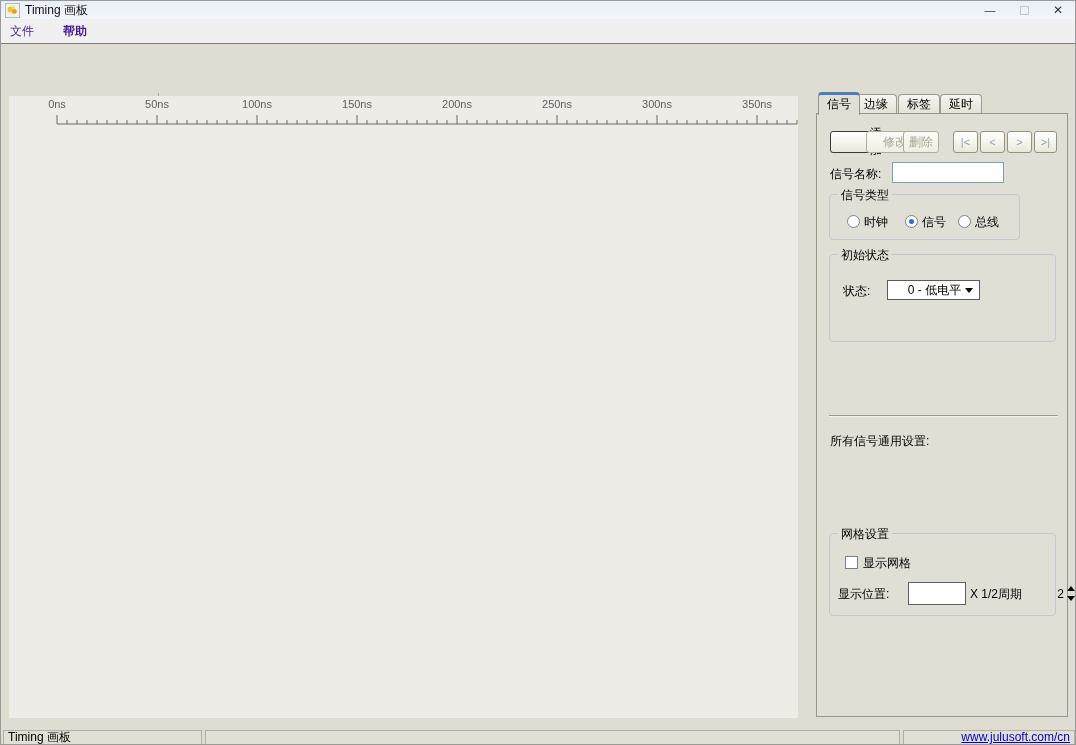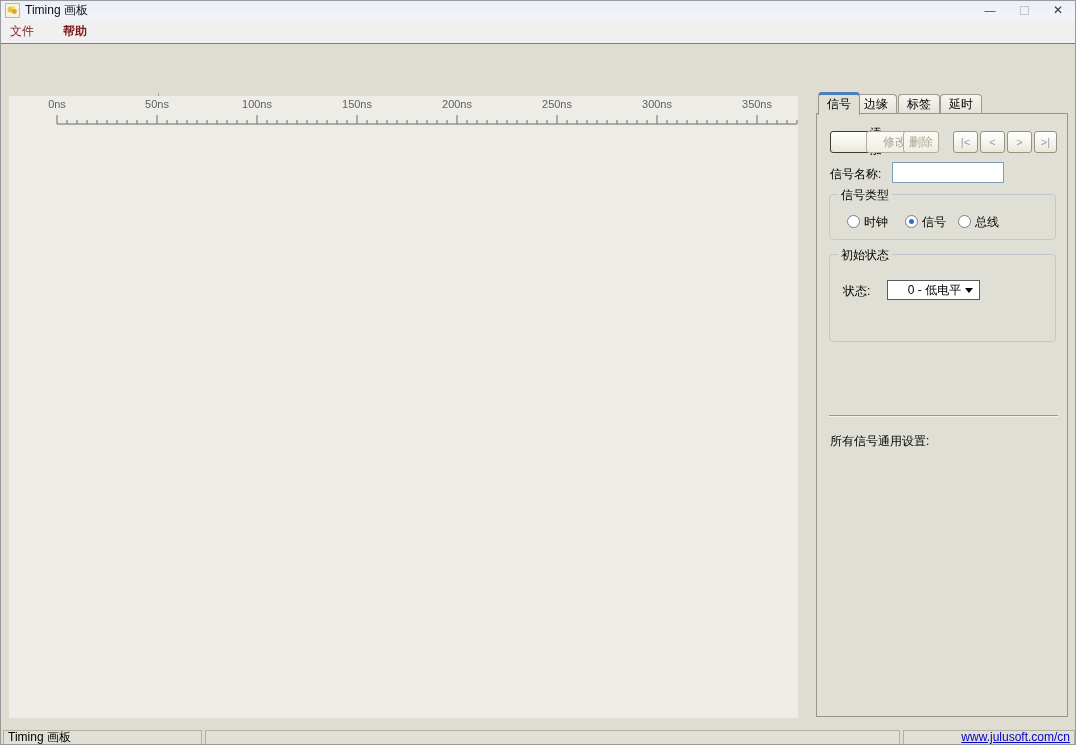--- a/index.html
+++ b/index.html
@@ -13,21 +13,21 @@
   .app-icon { width:15px; height:15px; margin:1px 5px 0 4px; }
   .title-text { font-size:12px; color:#111; margin-top:1px; }
   .win-controls { position:absolute; right:0; top:0; height:18px; display:flex; }
   .win-btn { width:34px; height:18px; display:flex; align-items:center; justify-content:center; color:#333; font-size:11px; }
   .max-box { width:9px; height:9px; border:1px solid #C6C6C6; }
   .close-glyph { font-size:12px; }
 
   
   .menubar { position:absolute; left:0; top:18px; width:100%; height:25px; background:#F0F0F0;
     border-bottom:1px solid #7E7E7E; }
-  .menu-item { position:absolute; top:0; height:24px; line-height:24px; padding:0 2px; color:#7f1d1d; }
+  .menu-item { position:absolute; top:0; height:24px; line-height:24px; padding:0 2px; color:#4c1d95; }
   .menu-file { left:7px; }
   .menu-help { left:60px;font-weight:bold; }
 
   
   .toolbar { position:absolute; left:0; top:44px; width:100%; height:46px; background:#DFDDD2; }
   .tool-btn { position:absolute; top:50px; width:28px; height:28px; display:flex; align-items:center; justify-content:center; }
   .tool-sep { position:absolute; left:157px; top:48px; width:1px; height:32px; background:#ABA99D; }
 
   
   .canvas { position:absolute; left:8px; top:95px; width:789px; height:622px; background:#EDECE7; }
@@ -197,21 +197,21 @@
     <div class="xpbtn disabled" style="left:86px; top:17px; width:36px; height:22px;">删除</div>
 
     <div class="xpbtn nav" style="left:136px; top:17px; width:25px; height:22px;">|&lt;</div>
     <div class="xpbtn nav" style="left:163px; top:17px; width:25px; height:22px;">&lt;</div>
     <div class="xpbtn nav" style="left:190px; top:17px; width:25px; height:22px;">&gt;</div>
     <div class="xpbtn nav" style="left:217px; top:17px; width:23px; height:22px;">&gt;|</div>
 
     <span class="plabel" style="left:13px; top:52px;">信号名称:</span>
     <input class="textbox" style="left: 75px; top: 48px; width: 112px; height: 21px;" value="">
 
-    <div class="group" style="left:12px; top:80px; width:227px; height:46px;">
+    <div class="group" style="left:12px; top:80px; width:191px; height:46px;">
       <span class="group-legend">信号类型</span>
       <span class="radio" style="left:17px; top:20px;"></span>
       <span class="plabel" style="left:34px; top:19px;">时钟</span>
       <span class="radio checked" style="left:75px; top:20px;"></span>
       <span class="plabel" style="left:92px; top:19px;">信号</span>
       <span class="radio" style="left:128px; top:20px;"></span>
       <span class="plabel" style="left:145px; top:19px;">总线</span>
     </div>
 
     <div class="group" style="left:12px; top:140px; width:227px; height:88px;text-align:center;">
@@ -221,20 +221,34 @@
         <span class="combo-value">0 - 低电平</span>
         <span class="combo-arrow"></span>
       </div>
     </div>
 
     <div class="hsep" style="left:12px; top:301px; width:229px;"></div>
 
     <span class="plabel" style="left:13px; top:319px;">所有信号通用设置:</span>
 
 
+    <div class="group" style="left:12px; top:419px; width:227px; height:83px;">
+      <span class="group-legend">网格设置</span>
+      <span class="checkbox" style="left:15px; top:22px;"></span>
+      <span class="plabel" style="left:33px; top:21px;">显示网格</span>
+      <span class="plabel" style="left:8px; top:52px;">显示位置:</span>
+      <div class="spinner" style="left:78px; top:48px; width:58px; height:23px;">
+        <input class="spin-value" value="2" style="">
+        <div class="spin-arrows">
+          <div class="spin-up"></div>
+          <div class="spin-down"></div>
+        </div>
+      </div>
+      <span class="plabel" style="left:140px; top:52px;">X 1/2周期</span>
+    </div>
 
   </div>
 
   <div class="status-cell" style="left:2px; width:199px;">Timing 画板</div>
   <div class="status-cell" style="left:204px; width:695px;"></div>
   <div class="status-cell" style="left:902px; width:172px; text-align:right;">
     <span class="status-link">www.julusoft.com/cn</span>
   </div>
 
 </div>

